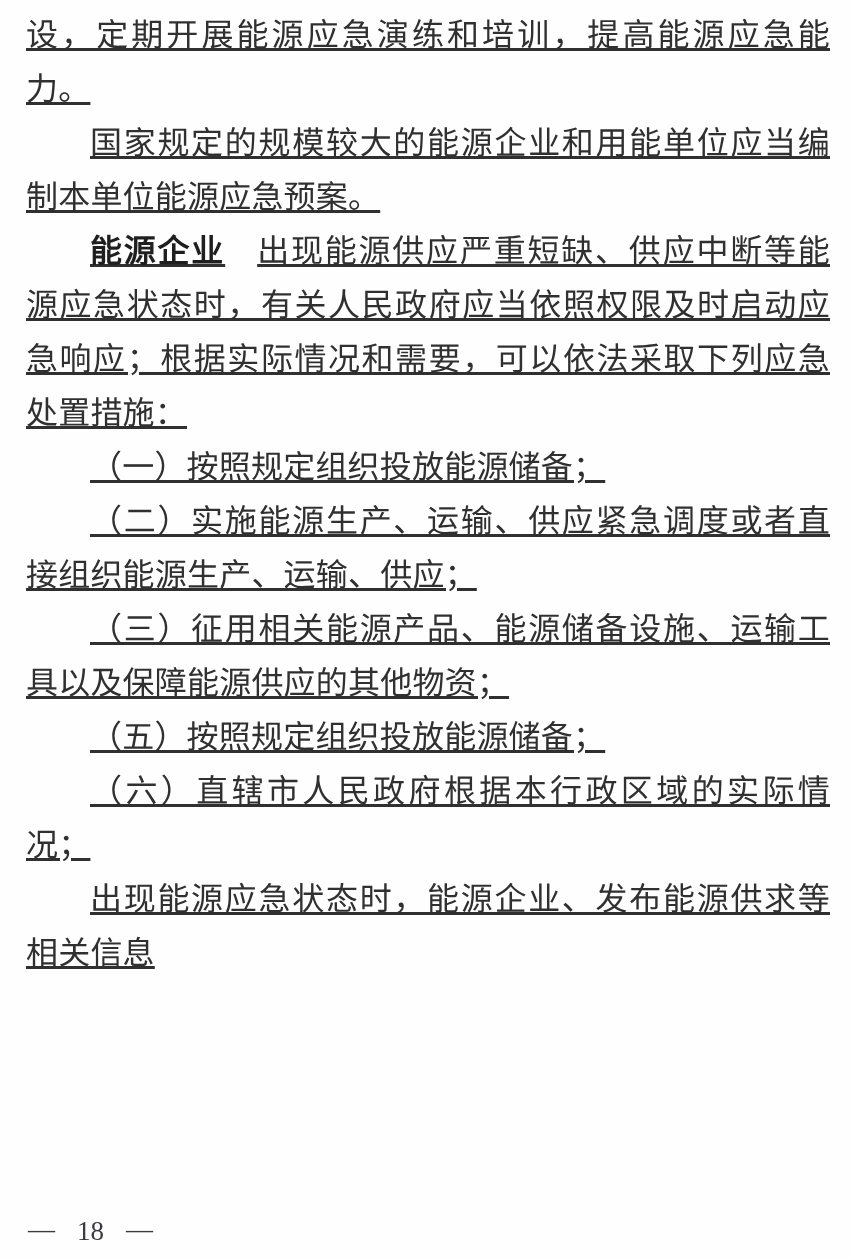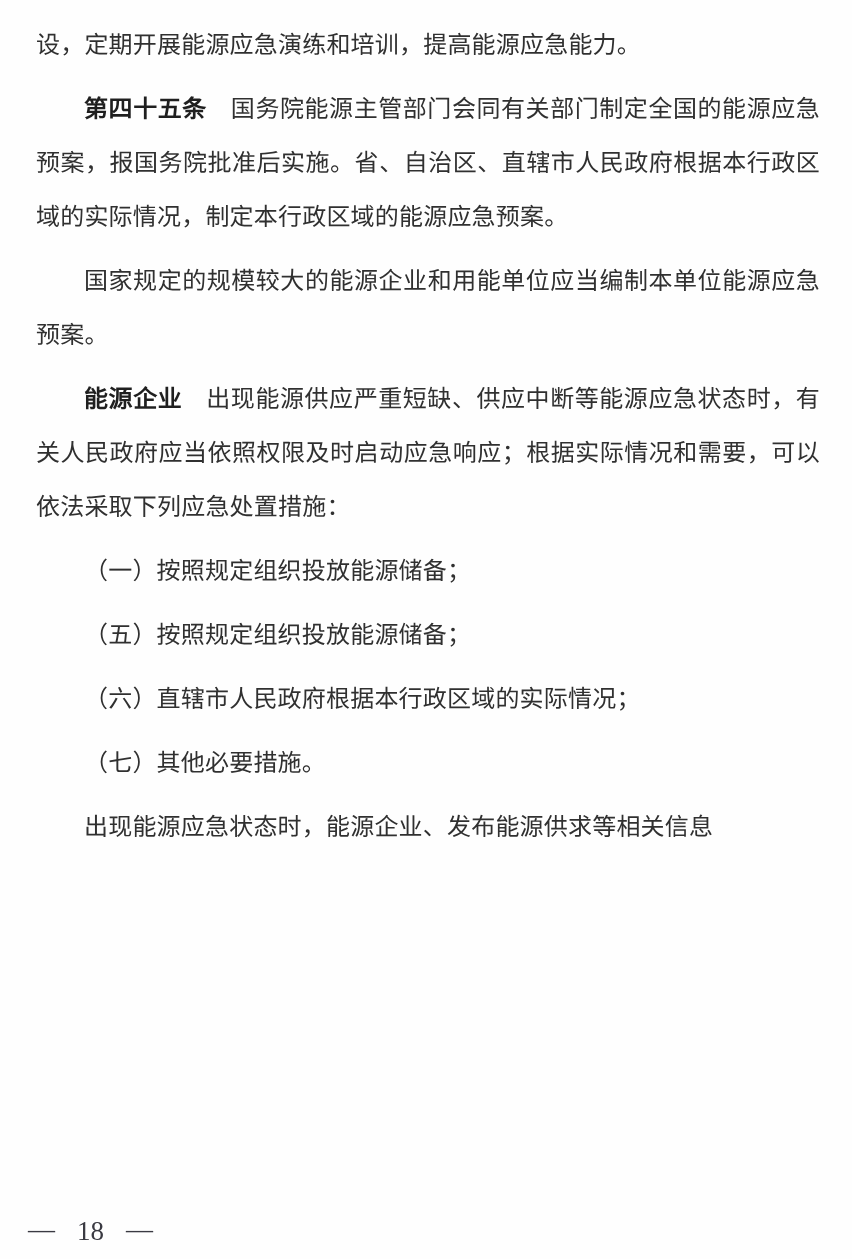--- a/index.html
+++ b/index.html
@@ -10,28 +10,29 @@
     margin: 0 auto;
     background: #fefefe;
     overflow: hidden;
     font-family: "Liberation Serif", "DejaVu Serif", serif;
   }
   .content {
     padding: 8px 22px 0 26px;
     width: 804px;
   }
   .para {
-    margin: 10px;
-    font-size: 24px;
+    margin: 0;
+    font-size: 32px;
     line-height: 54px;
     letter-spacing: 0.2px;
     color: #303030;
     text-align: justify;
     text-justify: inter-character;
     word-break: break-all;
+    text-decoration: underline;
   }
   .para.indent { text-indent: 2em; }
   .article-num {
     font-family: "Liberation Sans", "DejaVu Sans", sans-serif;
     font-weight: 700;
     color: #1f1f1f;
     margin-right: 1em;
   }
   .article-num:empty { margin-right: 0; }
   .footer {
@@ -48,37 +49,37 @@
   .footer .dash { transform: translateY(-2px); }
 </style>
 </head>
 <body>
 
 <div class="page">
   <div class="content">
 
     <p class="para"><b class="article-num"></b><span>设，定期开展能源应急演练和培训，提高能源应急能力。</span></p>
 
-    <p class="para indent"><b class="article-num">第四十五条</b><span>国务院能源主管部门会同有关部门制定全国的能源应急预案，报国务院批准后实施。省、自治区、直辖市人民政府根据本行政区域的实际情况，制定本行政区域的能源应急预案。</span></p>
 
 
     <p class="para indent"><b class="article-num"></b><span>国家规定的规模较大的能源企业和用能单位应当编制本单位能源应急预案。</span></p>
 
     <p class="para indent"><b class="article-num">能源企业</b><span>出现能源供应严重短缺、供应中断等能源应急状态时，有关人民政府应当依照权限及时启动应急响应；根据实际情况和需要，可以依法采取下列应急处置措施：</span></p>
 
     <p class="para indent"><b class="article-num"></b><span>（一）按照规定组织投放能源储备；</span></p>
 
+    <p class="para indent"><b class="article-num"></b><span>（二）实施能源生产、运输、供应紧急调度或者直接组织能源生产、运输、供应；</span></p>
 
+    <p class="para indent"><b class="article-num"></b><span>（三）征用相关能源产品、能源储备设施、运输工具以及保障能源供应的其他物资；</span></p>
 
 
     <p class="para indent"><b class="article-num"></b><span>（五）按照规定组织投放能源储备；</span></p>
 
     <p class="para indent"><b class="article-num"></b><span>（六）直辖市人民政府根据本行政区域的实际情况；</span></p>
 
-    <p class="para indent"><b class="article-num"></b><span>（七）其他必要措施。</span></p>
 
     <p class="para indent"><b class="article-num"></b><span>出现能源应急状态时，能源企业、发布能源供求等相关信息</span></p>
 
   </div>
 
   <div class="footer">
     <span class="dash">—</span>
     <span>18</span>
     <span class="dash">—</span>
   </div>

